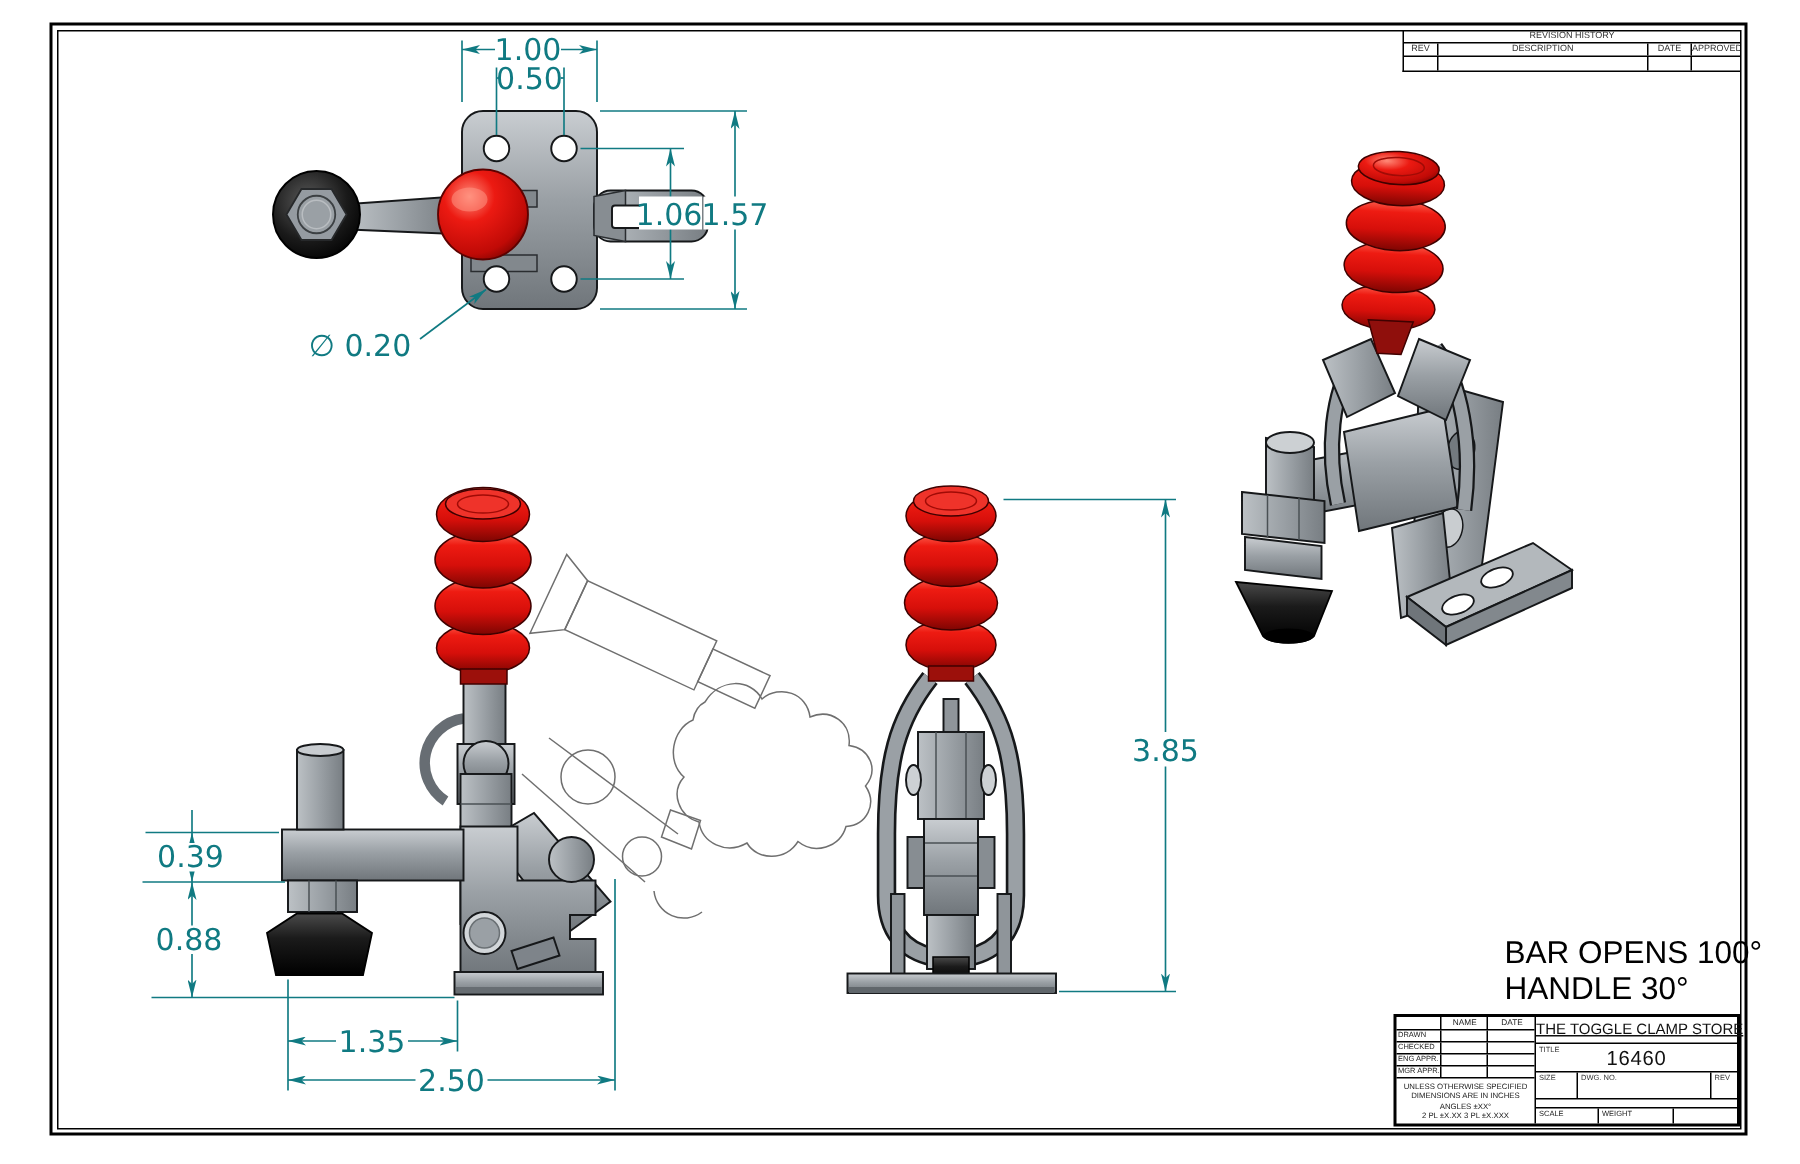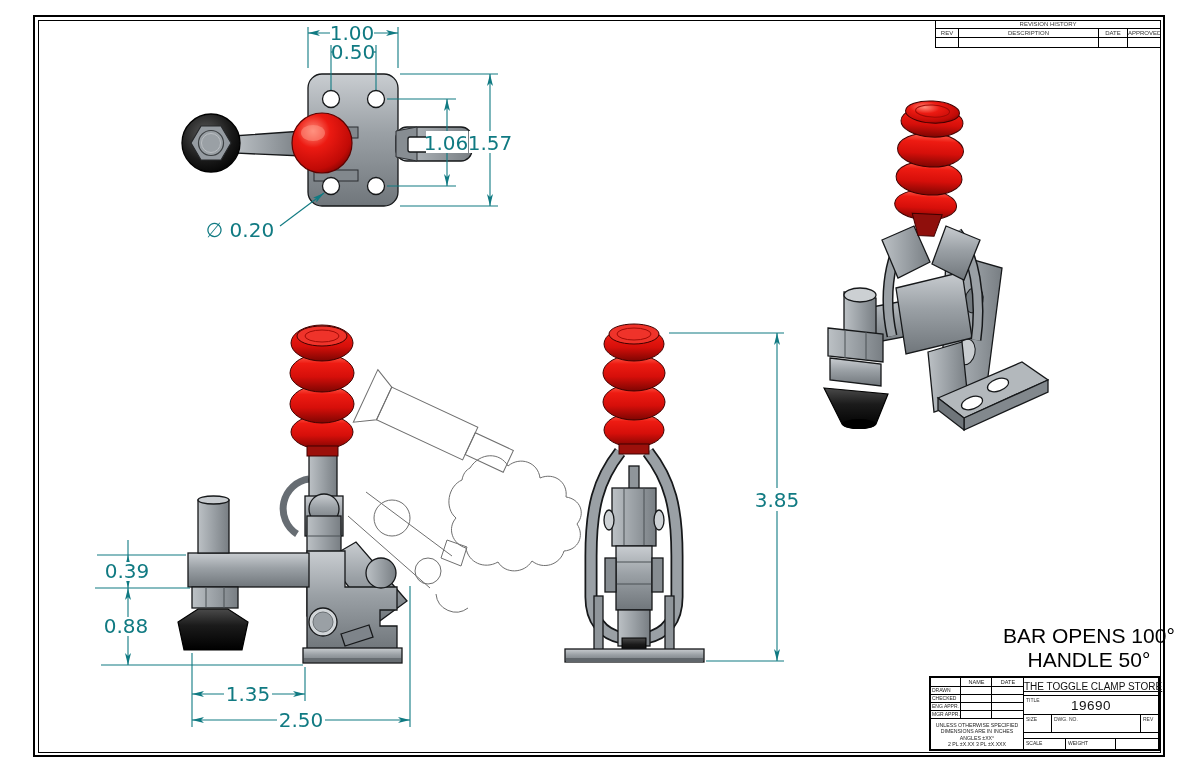--- a/index.html
+++ b/index.html
@@ -36,21 +36,21 @@
   .tb-partno{text-align:center;font-size:13.5px;line-height:20px;color:#111;letter-spacing:.5px;}
   .tb-size{display:flex;height:17px;border-bottom:1px solid #000;}
   .sz{position:relative;box-sizing:border-box;border-right:1px solid #000;}
   .sz:last-child{border-right:none;}
   .sz.s1{width:28px;} .sz.s2{flex:1;} .sz.s3{width:17px;}
   .tb-gap{height:5px;border-bottom:1px solid #000;}
   .tb-scale{display:flex;height:10px;font-size:5px;line-height:9px;}
   .sc{box-sizing:border-box;border-right:1px solid #000;padding-left:2px;}
   .sc.w1{width:42px;} .sc.w2{width:50px;} .sc.w3{flex:1;border-right:none;}
   
-  .notes{left:1003px;top:624px;font-size:21px;line-height:24px;color:#000;white-space:nowrap;text-align:center;}
+  .notes{left:1003px;top:624px;font-size:21px;line-height:24px;color:#000;white-space:nowrap;}
   
   svg{position:absolute;left:0;top:0;}
   .ol{stroke:#16181a;stroke-width:1.3;}
   .thin{stroke:#4a5054;stroke-width:1;}
   .dln{stroke:#107a82;stroke-width:1.1;fill:none;}
   .dim{fill:#107a82;font-family:"DejaVu Sans",sans-serif;font-size:20px;text-anchor:middle;}
   .dbg{fill:#ffffff;}
   .ph{stroke:#6f6f6f;stroke-width:1;fill:none;}
 </style>
 </head>
@@ -300,21 +300,21 @@
   <div class="rev-row2">
     <div class="rc c1"></div>
     <div class="rc c2"></div>
     <div class="rc c3"></div>
     <div class="rc c4"></div>
   </div>
 </div>
 
 <div class="abs notes">
   <div>BAR OPENS 100°</div>
-  <div>HANDLE 50°</div>
+  <div>HANDLE 30°</div>
 </div>
 
 <div class="abs tblock">
   <div class="tb-left">
     <div class="tb-hdr">
       <div class="tc l"></div>
       <div class="tc m">NAME</div>
       <div class="tc r">DATE</div>
     </div>
     <div class="tb-row">
@@ -341,21 +341,21 @@
       <div>UNLESS OTHERWISE SPECIFIED</div>
       <div>DIMENSIONS ARE IN INCHES</div>
       <div>ANGLES ±XX°</div>
       <div>2 PL ±X.XX 3 PL ±X.XXX</div>
     </div>
   </div>
   <div class="tb-right">
     <div class="tb-company">THE TOGGLE CLAMP STORE</div>
     <div class="tb-title">
       <span class="microlbl">TITLE</span>
-      <div class="tb-partno">19690</div>
+      <div class="tb-partno">16460</div>
     </div>
     <div class="tb-size">
       <div class="sz s1">
         <span class="microlbl">SIZE</span>
       </div>
       <div class="sz s2">
         <span class="microlbl">DWG. NO.</span>
       </div>
       <div class="sz s3">
         <span class="microlbl">REV</span>

